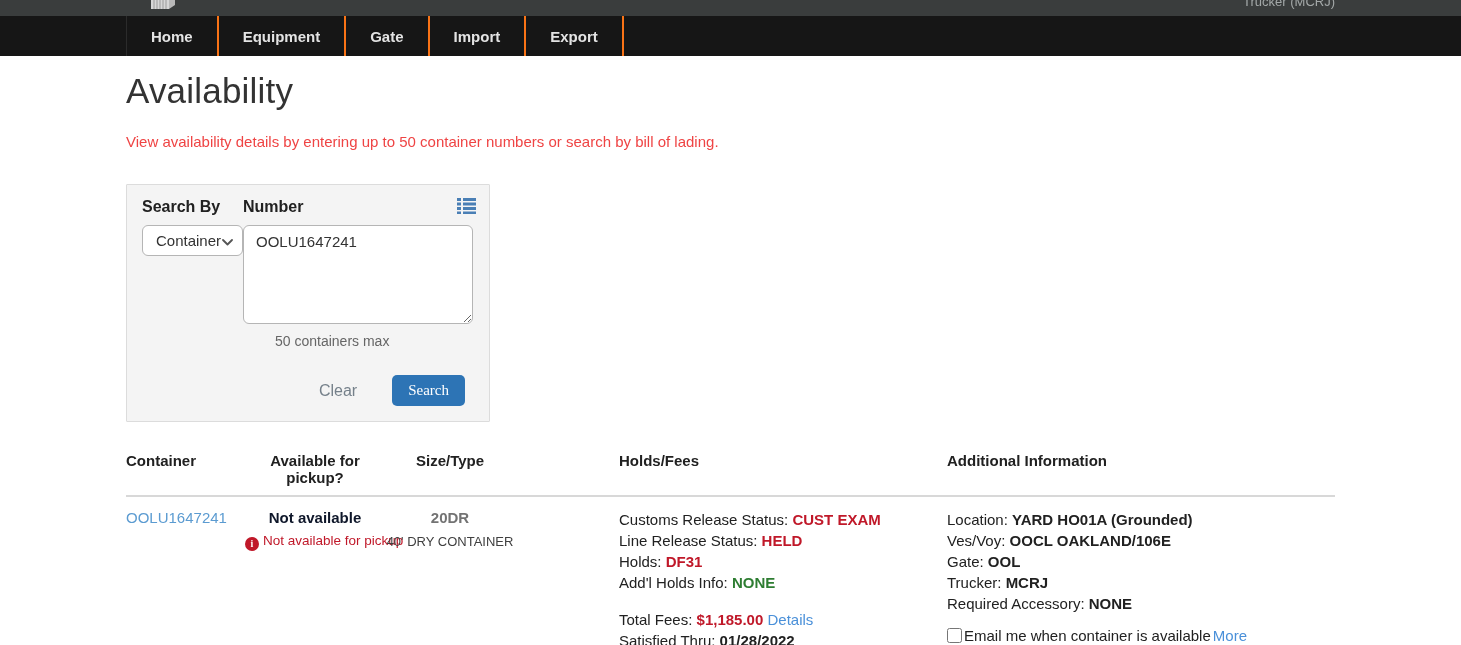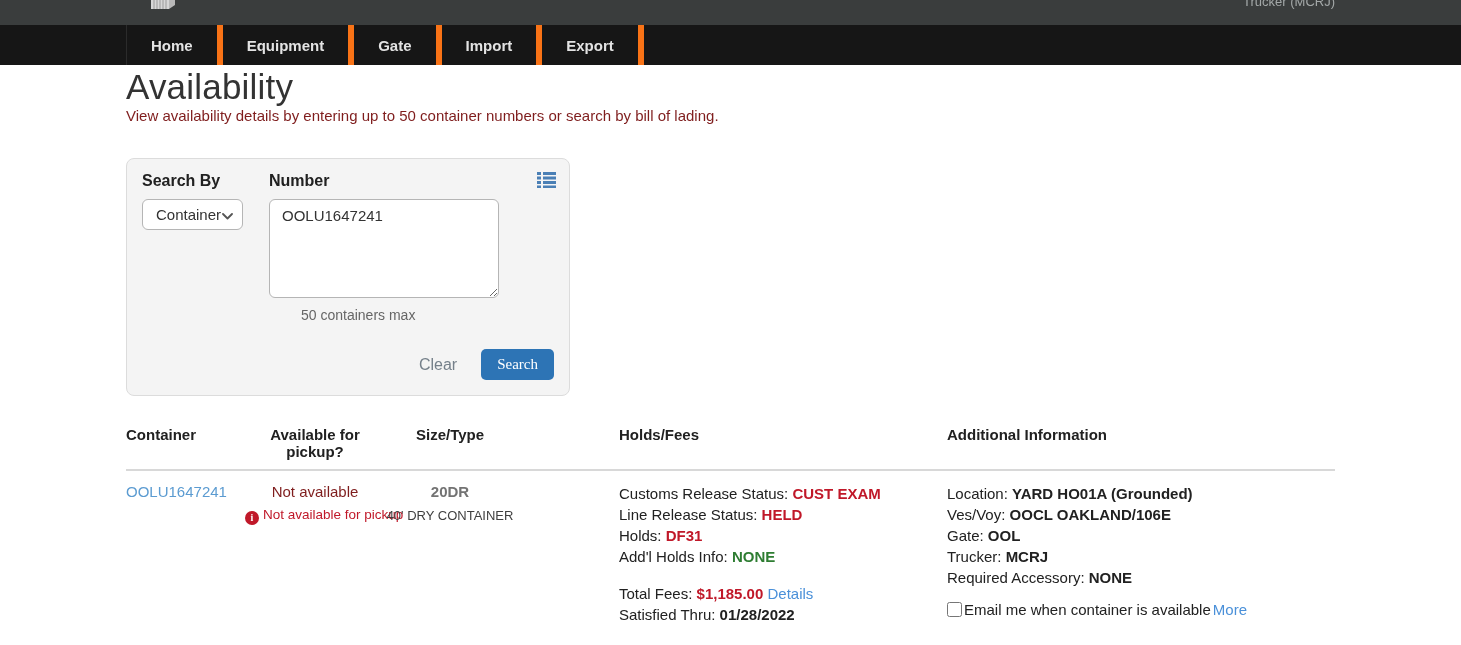--- a/index.html
+++ b/index.html
@@ -5,21 +5,21 @@
   * { box-sizing: border-box; margin: 0; padding: 0; }
   html, body { width: 1461px; height: 645px; overflow: hidden; }
   body {
     font-family: "Liberation Sans", sans-serif;
     background: #ffffff;
     color: #222;
   }
 
   
   .topstrip {
-    height: 25px;
+    height: 16px;
     background: #3a3d3d;
     position: relative;
     overflow: hidden;
   }
   .logo-fragment {
     position: absolute;
     left: 147px;
     top: -9px;
   }
   .trucker-label {
@@ -38,48 +38,48 @@
     display: flex;
     padding-left: 126px;
   }
   .nav-item {
     display: flex;
     align-items: center;
     padding: 16px 24px;
     font-size: 15px;
     font-weight: bold;
     color: #e3e3e3;
-    border-right: 6px solid #f97316;
+    border-right: 2px solid #f97316;
     cursor: pointer;
   }
   .nav-item:first-child { border-left: 1px solid #2b2b2b; }
 
   
   .main { padding: 0 126px; }
   .page-title {
-    margin-top: 2px;
+    margin-top: 15px;
     font-size: 35px;
     font-weight: 400;
     color: #333;
     letter-spacing: 0.2px;
   }
   .page-subtitle {
-    margin-top: 0;
-    font-size: 15px;
-    color: #7f1d1d;
+    margin-top: 22px;
+    font-size: 15px;
+    color: #ef4444;
   }
 
   
   .search-panel {
     margin-top: 34px;
-    width: 444px;
+    width: 364px;
     background: #f4f4f4;
     border: 1px solid #dcdcdc;
-    border-radius: 8px;
-    padding: 13px 15px 15px 15px;
+    border-radius: 1px;
+    padding: 13px 24px 15px 15px;
     position: relative;
   }
   .panel-grid { display: flex; }
   .col-searchby { width: 127px; }
   .col-number { width: 230px; }
   .field-label {
     font-size: 16px;
     font-weight: bold;
     color: #212121;
     margin-bottom: 9px;
@@ -121,21 +121,21 @@
     position: absolute;
     top: 13px;
     right: 13px;
     cursor: pointer;
   }
   .panel-footer {
     margin-top: 26px;
     display: flex;
     justify-content: flex-end;
     align-items: center;
-    gap: 24px;
+    gap: 35px;
   }
   .clear-button {
     font-size: 16px;
     color: #75808a;
     background: none;
     border: none;
     cursor: pointer;
     font-family: "Liberation Sans", sans-serif;
   }
   .search-button {
@@ -164,22 +164,22 @@
   }
   .th.center { text-align: center; }
   .td { padding-top: 12px; font-size: 15px; }
   .td.center { text-align: center; }
   .container-link {
     color: #5b9bd1;
     text-decoration: none;
     font-size: 15px;
   }
   .na-main {
-    font-weight: normal;
-    color: #7f1d1d;
+    font-weight: bold;
+    color: #0f172a;
   }
   .na-note {
     margin-top: 7px;
     font-size: 13.5px;
     color: #c01829;
     white-space: nowrap;
   }
   .info-icon {
     display: inline-block;
     width: 14px;

